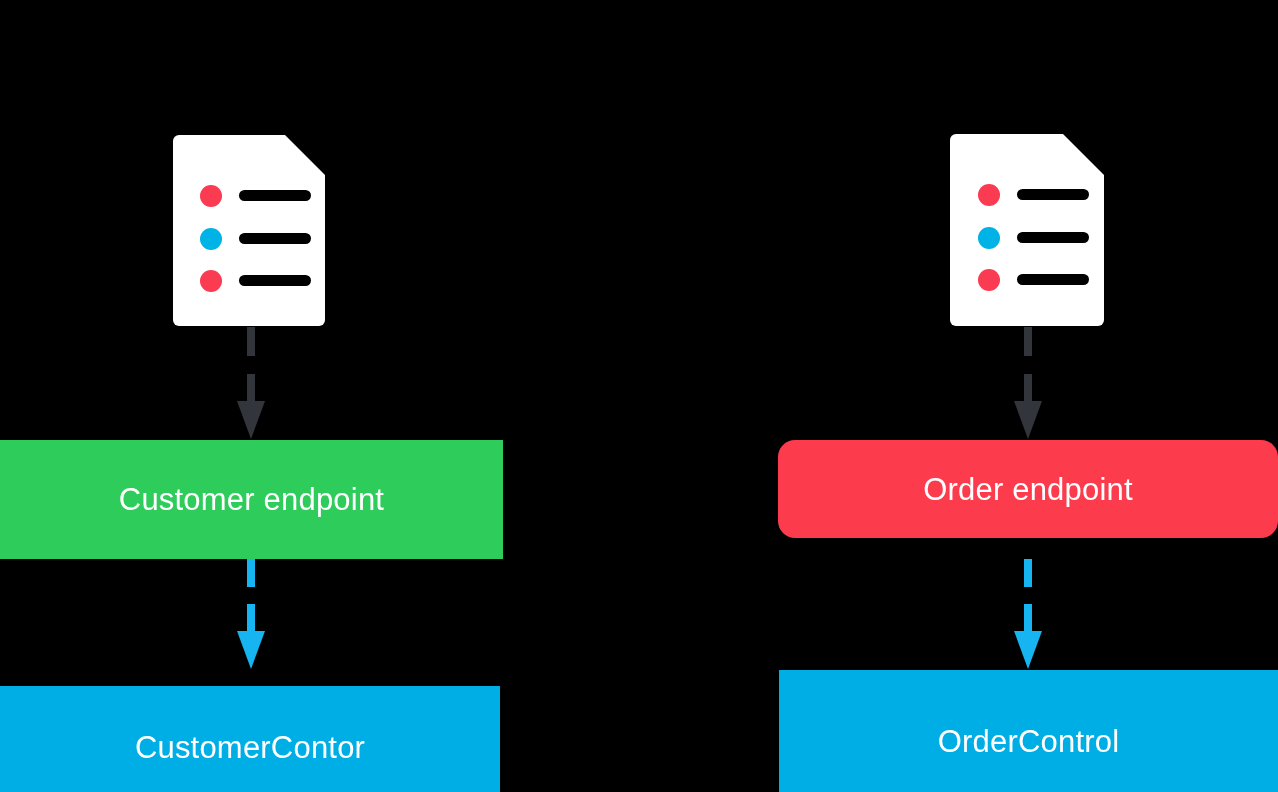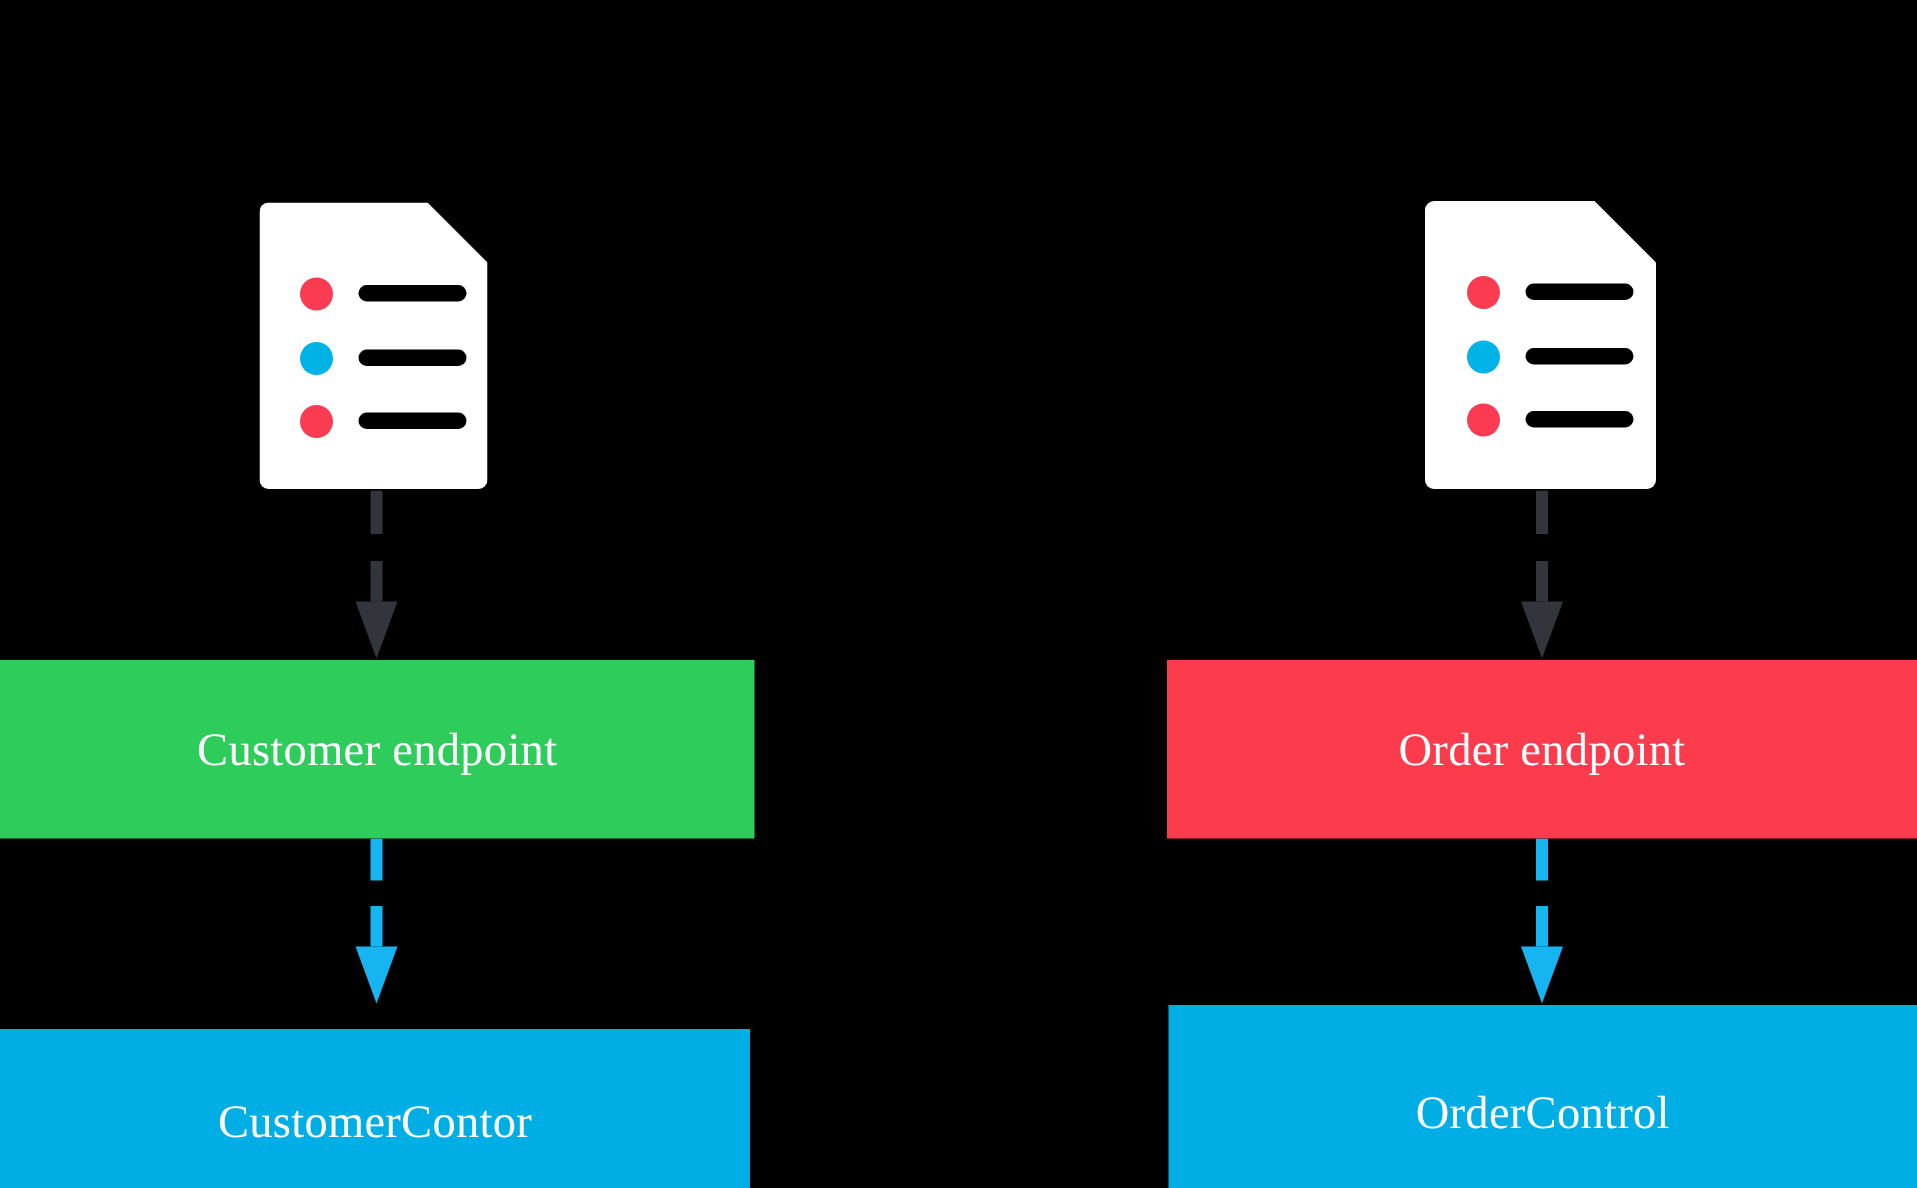--- a/index.html
+++ b/index.html
@@ -34,21 +34,21 @@
   
   .box {
     position: absolute;
     display: flex;
     align-items: center;
     justify-content: center;
     box-sizing: border-box;
   }
   .box-label {
     color: #ffffff;
-    font-family: Liberation Serif, serif;
+    font-family: Liberation Sans, sans-serif;
     font-weight: 300;
     font-size: 31px;
     letter-spacing: 0.2px;
     line-height: 1;
     white-space: nowrap;
   }
   .box-label.lg { font-size: 31px; }
 </style>
 </head>
 <body>
@@ -101,21 +101,21 @@
     </svg>
   </div>
 
   <div class="arrow" style="left:1009px; top:327px;">
     <svg width="38" height="115" viewBox="0 0 38 115" xmlns="http://www.w3.org/2000/svg">
       <line x1="19" y1="0" x2="19" y2="74" stroke="#32363C" stroke-width="8" stroke-dasharray="29 18"></line>
       <path d="M19 112 L5 74 L33 74 Z" fill="#32363C"></path>
     </svg>
   </div>
 
-  <div class="box" style="left:778px; top:440px; width:500px; height:119px; background:#FC3B4D;">
+  <div class="box" style="left:778px; top:440px; width:500px; height:98px; background:#FC3B4D;border-radius:17px;">
     <span class="box-label lg">Order endpoint</span>
   </div>
 
   <div class="arrow" style="left:1009px; top:559px;">
     <svg width="38" height="112" viewBox="0 0 38 112" xmlns="http://www.w3.org/2000/svg">
       <line x1="19" y1="0" x2="19" y2="72" stroke="#16B4F0" stroke-width="8" stroke-dasharray="28 17"></line>
       <path d="M19 110 L5 72 L33 72 Z" fill="#16B4F0"></path>
     </svg>
   </div>
 

